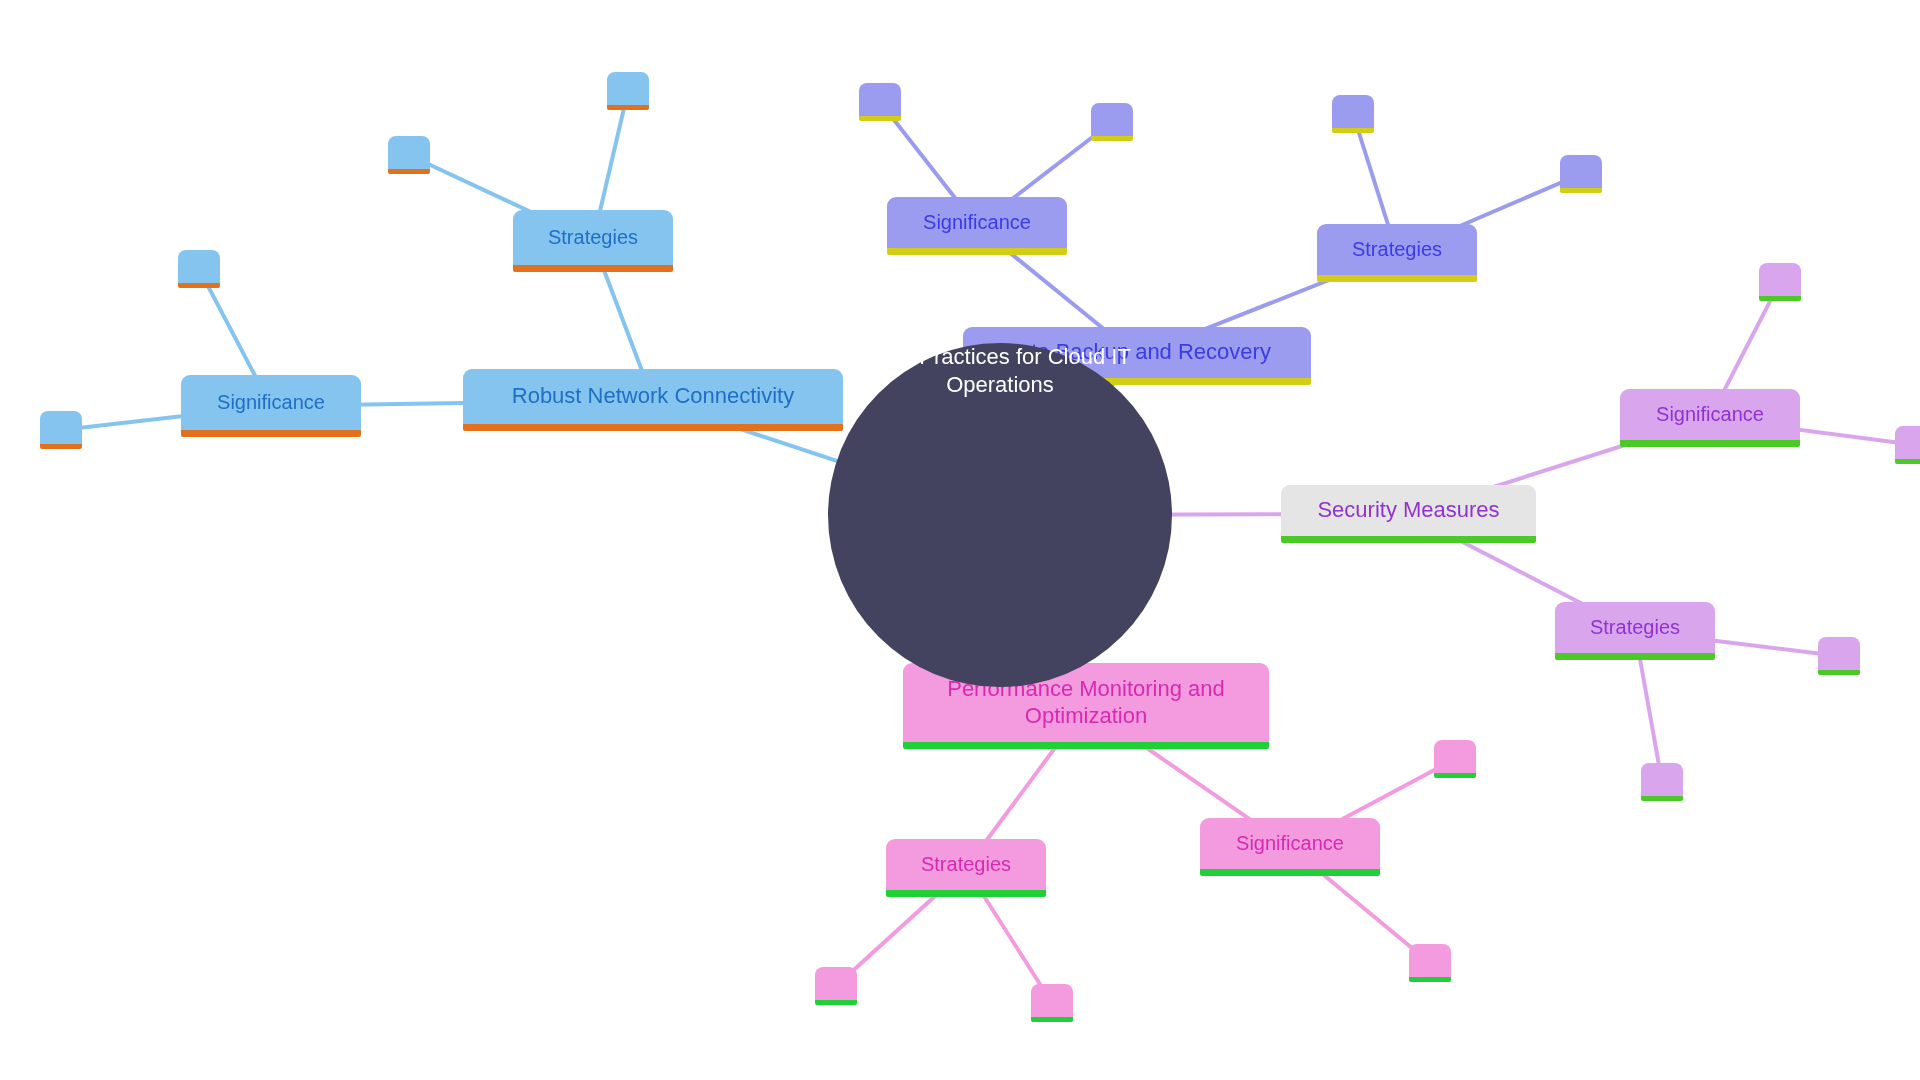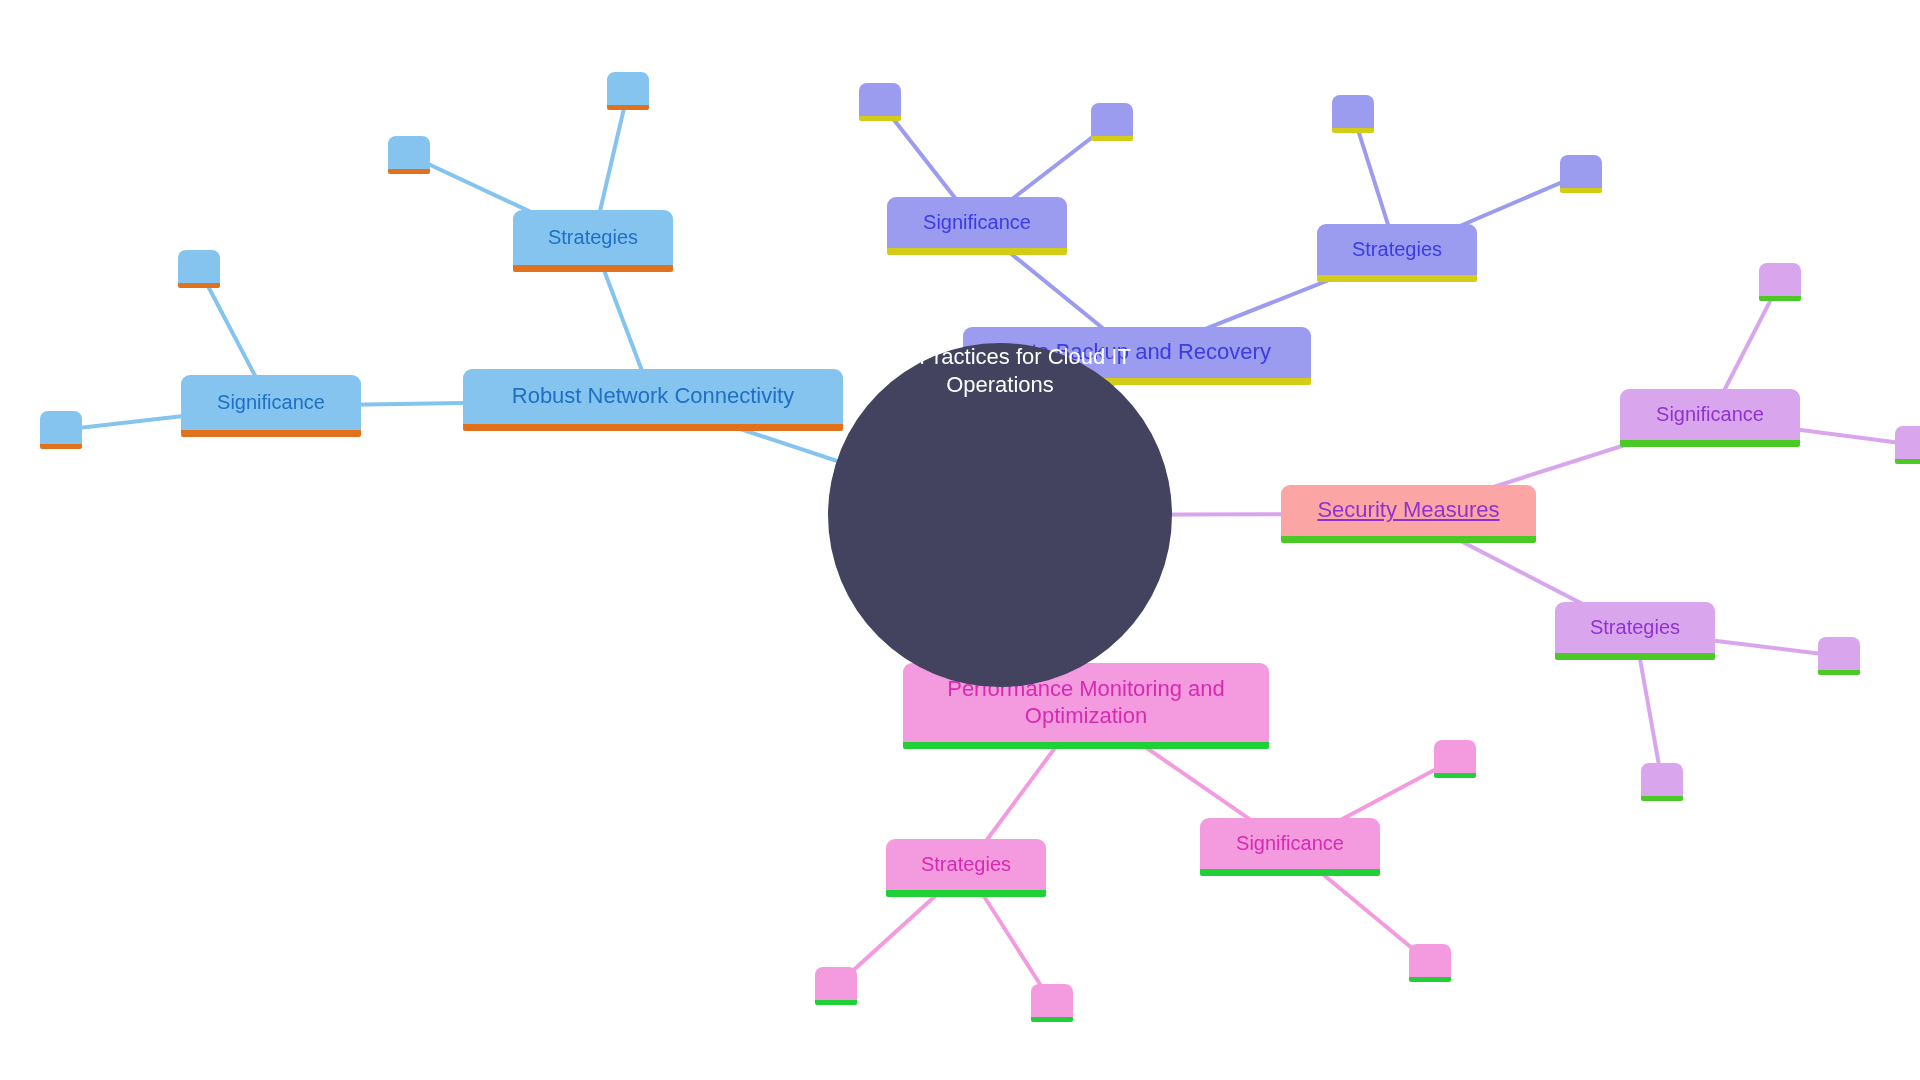--- a/index.html
+++ b/index.html
@@ -89,21 +89,21 @@
     <div class="node" style="left: 513px; top: 210px; width: 160px; height: 62px; background: rgb(132, 196, 239); color: rgb(31, 111, 196); border-bottom: 7px solid rgb(226, 113, 29); font-size: 20px;"><span>Strategies</span></div>
     <div class="node leaf" style="left: 388px; top: 136px; width: 42px; height: 38px; background: rgb(132, 196, 239); color: rgb(31, 111, 196); border-bottom: 5px solid rgb(226, 113, 29); font-size: 18px;"></div>
     <div class="node leaf" style="left: 607px; top: 72px; width: 42px; height: 38px; background: rgb(132, 196, 239); color: rgb(31, 111, 196); border-bottom: 5px solid rgb(226, 113, 29); font-size: 18px;"></div>
     <div class="node" style="left: 963px; top: 327px; width: 348px; height: 58px; background: rgb(155, 155, 239); color: rgb(60, 60, 224); border-bottom: 7px solid rgb(212, 205, 23); font-size: 22px;"><span>Data Backup and Recovery</span></div>
     <div class="node" style="left: 887px; top: 197px; width: 180px; height: 58px; background: rgb(155, 155, 239); color: rgb(60, 60, 224); border-bottom: 7px solid rgb(212, 205, 23); font-size: 20px;"><span>Significance</span></div>
     <div class="node leaf" style="left: 859px; top: 83px; width: 42px; height: 38px; background: rgb(155, 155, 239); color: rgb(60, 60, 224); border-bottom: 5px solid rgb(212, 205, 23); font-size: 18px;"></div>
     <div class="node leaf" style="left: 1091px; top: 103px; width: 42px; height: 38px; background: rgb(155, 155, 239); color: rgb(60, 60, 224); border-bottom: 5px solid rgb(212, 205, 23); font-size: 18px;"></div>
     <div class="node" style="left: 1317px; top: 224px; width: 160px; height: 58px; background: rgb(155, 155, 239); color: rgb(60, 60, 224); border-bottom: 7px solid rgb(212, 205, 23); font-size: 20px;"><span>Strategies</span></div>
     <div class="node leaf" style="left: 1332px; top: 95px; width: 42px; height: 38px; background: rgb(155, 155, 239); color: rgb(60, 60, 224); border-bottom: 5px solid rgb(212, 205, 23); font-size: 18px;"></div>
     <div class="node leaf" style="left: 1560px; top: 155px; width: 42px; height: 38px; background: rgb(155, 155, 239); color: rgb(60, 60, 224); border-bottom: 5px solid rgb(212, 205, 23); font-size: 18px;"></div>
-    <div class="node" style="left: 1281px; top: 485px; width: 255px; height: 58px; background: #fca5a5; color: rgb(144, 51, 206); border-bottom: 7px solid rgb(75, 201, 39); font-size: 22px; text-decoration: underline;"><span>Security Measures</span></div>
+    <div class="node" style="left: 1281px; top: 485px; width: 255px; height: 58px; background: #e5e5e5; color: rgb(144, 51, 206); border-bottom: 7px solid rgb(75, 201, 39); font-size: 22px;"><span>Security Measures</span></div>
     <div class="node" style="left: 1620px; top: 389px; width: 180px; height: 58px; background: rgb(217, 166, 238); color: rgb(144, 51, 206); border-bottom: 7px solid rgb(75, 201, 39); font-size: 20px;"><span>Significance</span></div>
     <div class="node leaf" style="left: 1759px; top: 263px; width: 42px; height: 38px; background: rgb(217, 166, 238); color: rgb(144, 51, 206); border-bottom: 5px solid rgb(75, 201, 39); font-size: 18px;"></div>
     <div class="node leaf" style="left: 1895px; top: 426px; width: 42px; height: 38px; background: rgb(217, 166, 238); color: rgb(144, 51, 206); border-bottom: 5px solid rgb(75, 201, 39); font-size: 18px;"></div>
     <div class="node" style="left: 1555px; top: 602px; width: 160px; height: 58px; background: rgb(217, 166, 238); color: rgb(144, 51, 206); border-bottom: 7px solid rgb(75, 201, 39); font-size: 20px;"><span>Strategies</span></div>
     <div class="node leaf" style="left: 1818px; top: 637px; width: 42px; height: 38px; background: rgb(217, 166, 238); color: rgb(144, 51, 206); border-bottom: 5px solid rgb(75, 201, 39); font-size: 18px;"></div>
     <div class="node leaf" style="left: 1641px; top: 763px; width: 42px; height: 38px; background: rgb(217, 166, 238); color: rgb(144, 51, 206); border-bottom: 5px solid rgb(75, 201, 39); font-size: 18px;"></div>
     <div class="node" style="left: 903px; top: 663px; width: 366px; height: 86px; background: rgb(244, 155, 224); color: rgb(214, 43, 176); border-bottom: 7px solid rgb(31, 209, 55); font-size: 22px;"><span>Performance Monitoring and
 Optimization</span></div>
     <div class="node" style="left: 886px; top: 839px; width: 160px; height: 58px; background: rgb(244, 155, 224); color: rgb(214, 43, 176); border-bottom: 7px solid rgb(31, 209, 55); font-size: 20px;"><span>Strategies</span></div>
     <div class="node leaf" style="left: 815px; top: 967px; width: 42px; height: 38px; background: rgb(244, 155, 224); color: rgb(214, 43, 176); border-bottom: 5px solid rgb(31, 209, 55); font-size: 18px;"></div>

